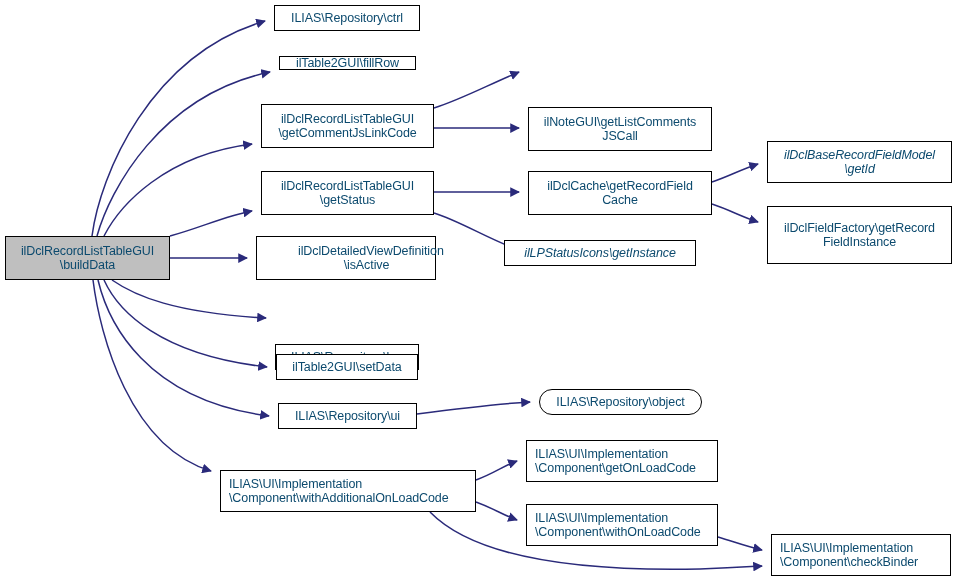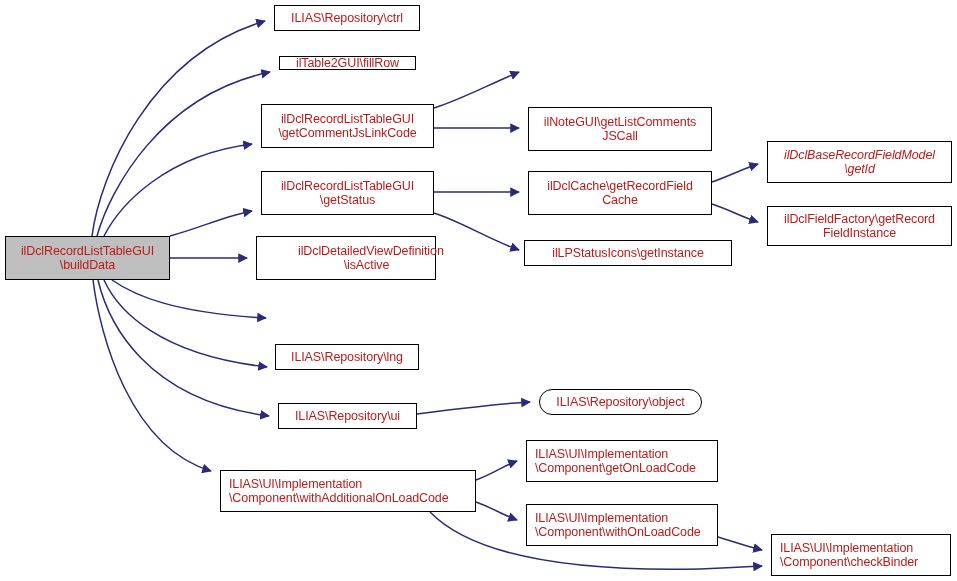--- a/index.html
+++ b/index.html
@@ -21,21 +21,21 @@
     top: 0;
     width: 957px;
     height: 581px;
     pointer-events: none;
   }
   .node {
     position: absolute;
     box-sizing: border-box;
     border: 1px solid #000000;
     background: #ffffff;
-    color: #b91c1c;
+    color: #0c4a6e;
     font-size: 12.5px;
     line-height: 14.5px;
     display: flex;
     align-items: center;
     justify-content: center;
     text-align: center;
     white-space: pre-line;
     letter-spacing: -0.1px;
     z-index: 2;
   }
@@ -116,20 +116,23 @@
 
   <div class="node" style="left:256px;top:236px;width:180px;height:44px;padding-left:41px;">
     <span class="node-label">ilDclDetailedViewDefinition
 \isActive</span>
   </div>
 
   <div class="node" style="left:275px;top:312px;width:144px;height:26px;margin-top:32px;">
     <span class="node-label">ILIAS\Repository\lng</span>
   </div>
 
+  <div class="node" style="left:276px;top:354px;width:142px;height:26px;">
+    <span class="node-label">ilTable2GUI\setData</span>
+  </div>
 
   <div class="node" style="left:278px;top:403px;width:139px;height:26px;">
     <span class="node-label">ILIAS\Repository\ui</span>
   </div>
 
   <div class="node" style="left:220px;top:470px;width:256px;height:42px;justify-content:flex-start;text-align:left;padding-left:8px;">
     <span class="node-label" style="text-align:left;">ILIAS\UI\Implementation
 \Component\withAdditionalOnLoadCode</span>
   </div>
 
@@ -137,21 +140,21 @@
   <div class="node" style="left:528px;top:107px;width:184px;height:44px;">
     <span class="node-label">ilNoteGUI\getListComments
 JSCall</span>
   </div>
 
   <div class="node" style="left:528px;top:171px;width:184px;height:44px;">
     <span class="node-label">ilDclCache\getRecordField
 Cache</span>
   </div>
 
-  <div class="node" style="left:524px;top:240px;width:208px;height:26px;">
+  <div class="node" style="left:504px;top:240px;width:192px;height:26px;font-style:italic;">
     <span class="node-label">ilLPStatusIcons\getInstance</span>
   </div>
 
   <div class="node" style="left:539px;top:389px;width:163px;height:26px;border-radius:13px;">
     <span class="node-label">ILIAS\Repository\object</span>
   </div>
 
   <div class="node" style="left:526px;top:440px;width:192px;height:42px;justify-content:flex-start;text-align:left;padding-left:8px;">
     <span class="node-label" style="text-align:left;">ILIAS\UI\Implementation
 \Component\getOnLoadCode</span>
@@ -160,21 +163,21 @@
   <div class="node" style="left:526px;top:504px;width:192px;height:42px;justify-content:flex-start;text-align:left;padding-left:8px;">
     <span class="node-label" style="text-align:left;">ILIAS\UI\Implementation
 \Component\withOnLoadCode</span>
   </div>
 
   <div class="node" style="left:767px;top:141px;width:185px;height:42px;font-style:italic;">
     <span class="node-label">ilDclBaseRecordFieldModel
 \getId</span>
   </div>
 
-  <div class="node" style="left:767px;top:206px;width:185px;height:40px;">
+  <div class="node" style="left:767px;top:206px;width:185px;height:58px;">
     <span class="node-label">ilDclFieldFactory\getRecord
 FieldInstance</span>
   </div>
 
   <div class="node" style="left:771px;top:534px;width:180px;height:42px;justify-content:flex-start;text-align:left;padding-left:8px;">
     <span class="node-label" style="text-align:left;">ILIAS\UI\Implementation
 \Component\checkBinder</span>
   </div>
 
 </div>

